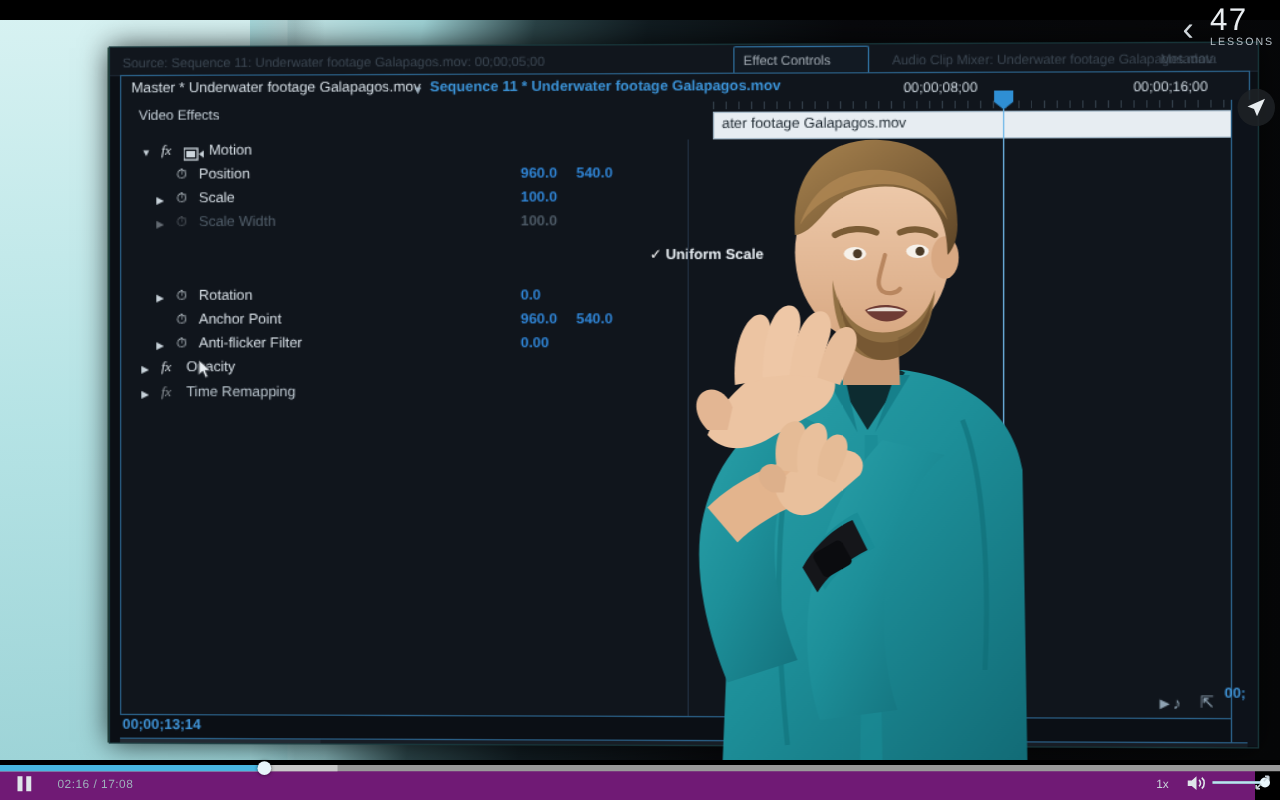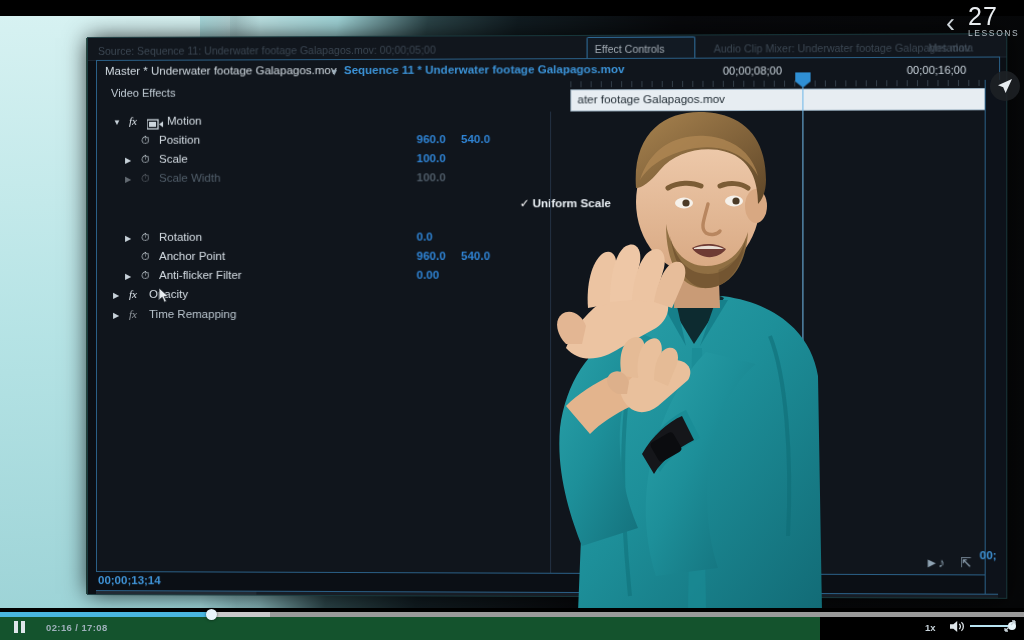--- a/index.html
+++ b/index.html
@@ -105,21 +105,21 @@
   #badge{position:absolute;right:6px;top:2px;width:72px;height:42px;color:#e9edf0;}
   #badge .chev{position:absolute;left:0;top:6px;font-size:27px;color:#cfd6db;font-weight:300;}
   #badge .num{position:absolute;left:22px;top:0px;font-size:25px;letter-spacing:1px;}
   #badge .lbl{position:absolute;left:22px;top:26px;font-size:8.5px;letter-spacing:1.6px;color:#b6bfc6;}
 
   
   #share{position:absolute;left:990px;top:55px;width:30px;height:30px;border-radius:50%;
          background:rgba(30,34,38,.85);color:#e7ecef;font-size:15px;text-align:center;line-height:30px;}
 
   
-  #controls{position:absolute;left:0;bottom:0;width:820px;height:28px;background:#14532d;font-weight:bold;}
+  #controls{position:absolute;left:0;bottom:0;width:1004px;height:28px;background:#701a75;}
   #progress-track{position:absolute;left:0;top:0;width:1024px;height:5px;background:#9a9a9a;}
   #progress-buf{position:absolute;left:0;top:0;width:270px;height:5px;background:#c9c9c9;}
   #progress-fill{position:absolute;left:0;top:0;width:212px;height:5px;background:#49b6df;}
   #progress-knob{position:absolute;left:206px;top:-3px;width:11px;height:11px;border-radius:50%;
                  background:#e8f4fa;box-shadow:0 0 3px rgba(0,0,0,.6);}
   #pause{position:absolute;left:14px;top:9px;width:11px;height:12px;}
   #pause i{position:absolute;top:0;width:3.5px;height:12px;background:#dfe6ea;display:block;}
   #time{position:absolute;left:46px;top:10px;font-size:9.5px;color:#9fb0bb;letter-spacing:.4px;}
   #speed{position:absolute;left:925px;top:10px;font-size:9.5px;color:#c7d2d9;}
   #vol-icon{position:absolute;left:950px;top:8px;color:#dfe6ea;font-size:12px;}
@@ -373,21 +373,21 @@
           <path d="M15 1 L1 7.2 L6.2 9.2 L8.6 15 Z" fill="#e7ecef"></path>
         </svg>
     </div>
   </div>
 
   <div id="lb-top"></div>
   <div id="lb-bot"></div>
 
   <div id="badge">
     <span class="chev">‹</span>
-    <span class="num">27</span>
+    <span class="num">47</span>
     <span class="lbl">LESSONS</span>
   </div>
 
   <div id="controls">
     <div id="progress-track">
       <div id="progress-buf"></div>
       <div id="progress-fill"></div>
       <div id="progress-knob"></div>
     </div>
     <div id="pause">

